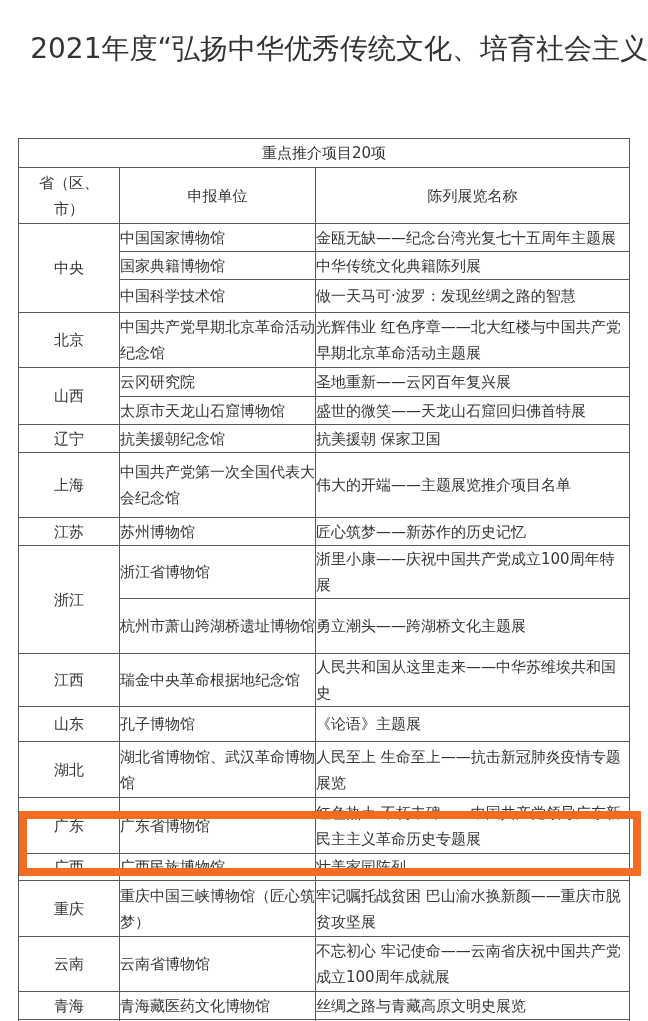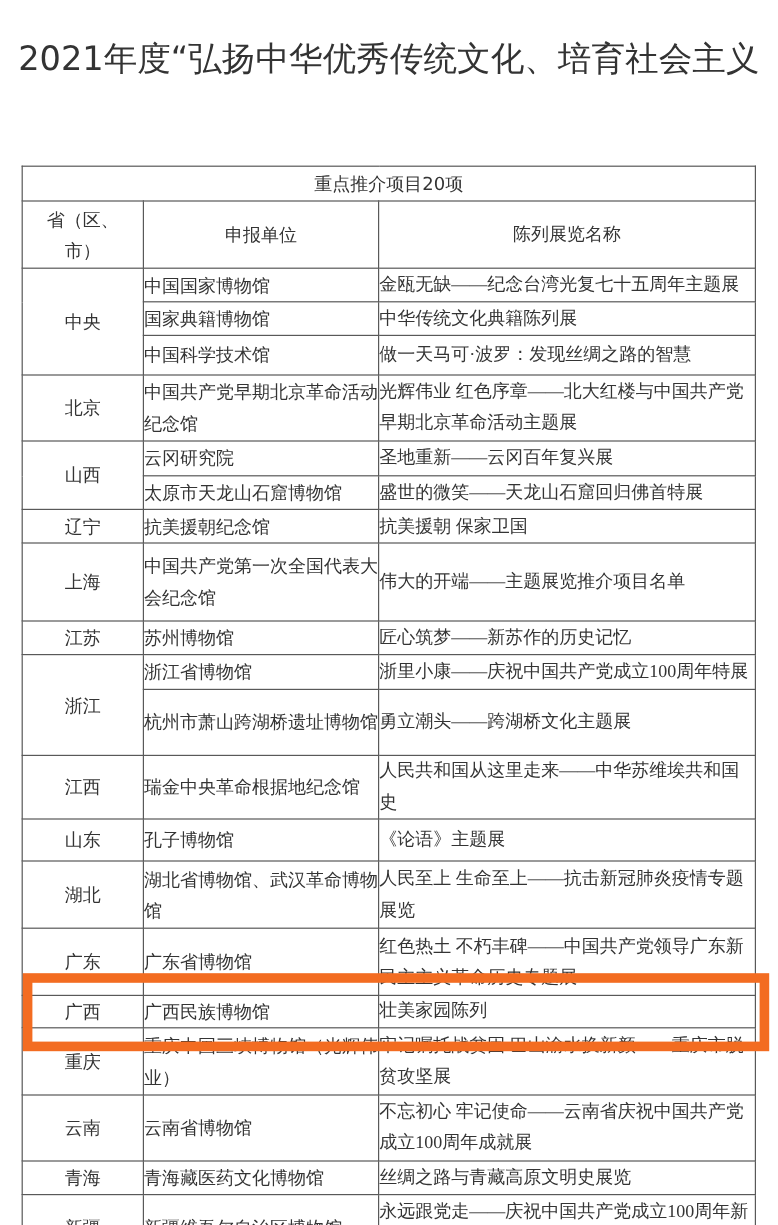--- a/index.html
+++ b/index.html
@@ -4,34 +4,34 @@
   <style>
     * { box-sizing: border-box; margin: 0; padding: 0; }
     html, body { width: 648px; height: 1021px; background: #ffffff; overflow: hidden; }
     body { position: relative; font-family: "DejaVu Sans", "Liberation Sans", sans-serif; color: #343434; }
 
     .doc-title {
       position: absolute; left: 0; top: 31px; width: 648px;
       text-align: center; font-size: 28px; line-height: 36px; color: #333333;
       letter-spacing: 0px;
     }
-    .doc-title span { display: block; white-space: nowrap; }
+    .doc-title span { display: block; white-space: nowrap; text-align: right; }
 
     .list-table {
       position: absolute; left: 18px; top: 138px; width: 611px;
       border-collapse: collapse; table-layout: fixed;
       border: 1.5px solid #555555;
       font-size: 15px; line-height: 26px; color: #343434;
     }
     .list-table td, .list-table th {
       border: 1.2px solid #595959; font-weight: normal; vertical-align: middle; padding: 0; margin-left: 38px;
     }
     .c-prov { text-align: center; padding: 0 6px; }
     .c-unit { padding: 0 6px; }
-    .c-exh  { text-align: left; padding: 0 4px 0 7px; font-family: Liberation Serif, serif; }
+    .c-exh  { text-align: left; padding: 0 4px 0 7px; }
     .caption-cell { text-align: center; }
     .hdr-prov-text { display: inline-block; width: 4.4em; }
 
     .highlight-box {
       position: absolute; left: 19px; top: 811px; width: 622px; height: 65px;
       border: 8px solid #f36c21; pointer-events: none;
     }
   </style>
 </head>
 <body>
@@ -139,21 +139,21 @@
   </tr>
 
   <tr style="height:27px">
     <td class="c-prov">广西</td>
     <td class="c-unit">广西民族博物馆</td>
     <td class="c-exh">壮美家园陈列</td>
   </tr>
 
   <tr style="height:56px">
     <td class="c-prov">重庆</td>
-    <td class="c-unit">重庆中国三峡博物馆（光辉伟业）</td>
+    <td class="c-unit">重庆中国三峡博物馆（匠心筑梦）</td>
     <td class="c-exh">牢记嘱托战贫困 巴山渝水换新颜——重庆市脱贫攻坚展</td>
   </tr>
 
   <tr style="height:55px">
     <td class="c-prov">云南</td>
     <td class="c-unit">云南省博物馆</td>
     <td class="c-exh">不忘初心 牢记使命——云南省庆祝中国共产党成立100周年成就展</td>
   </tr>
 
   <tr style="height:28px">

